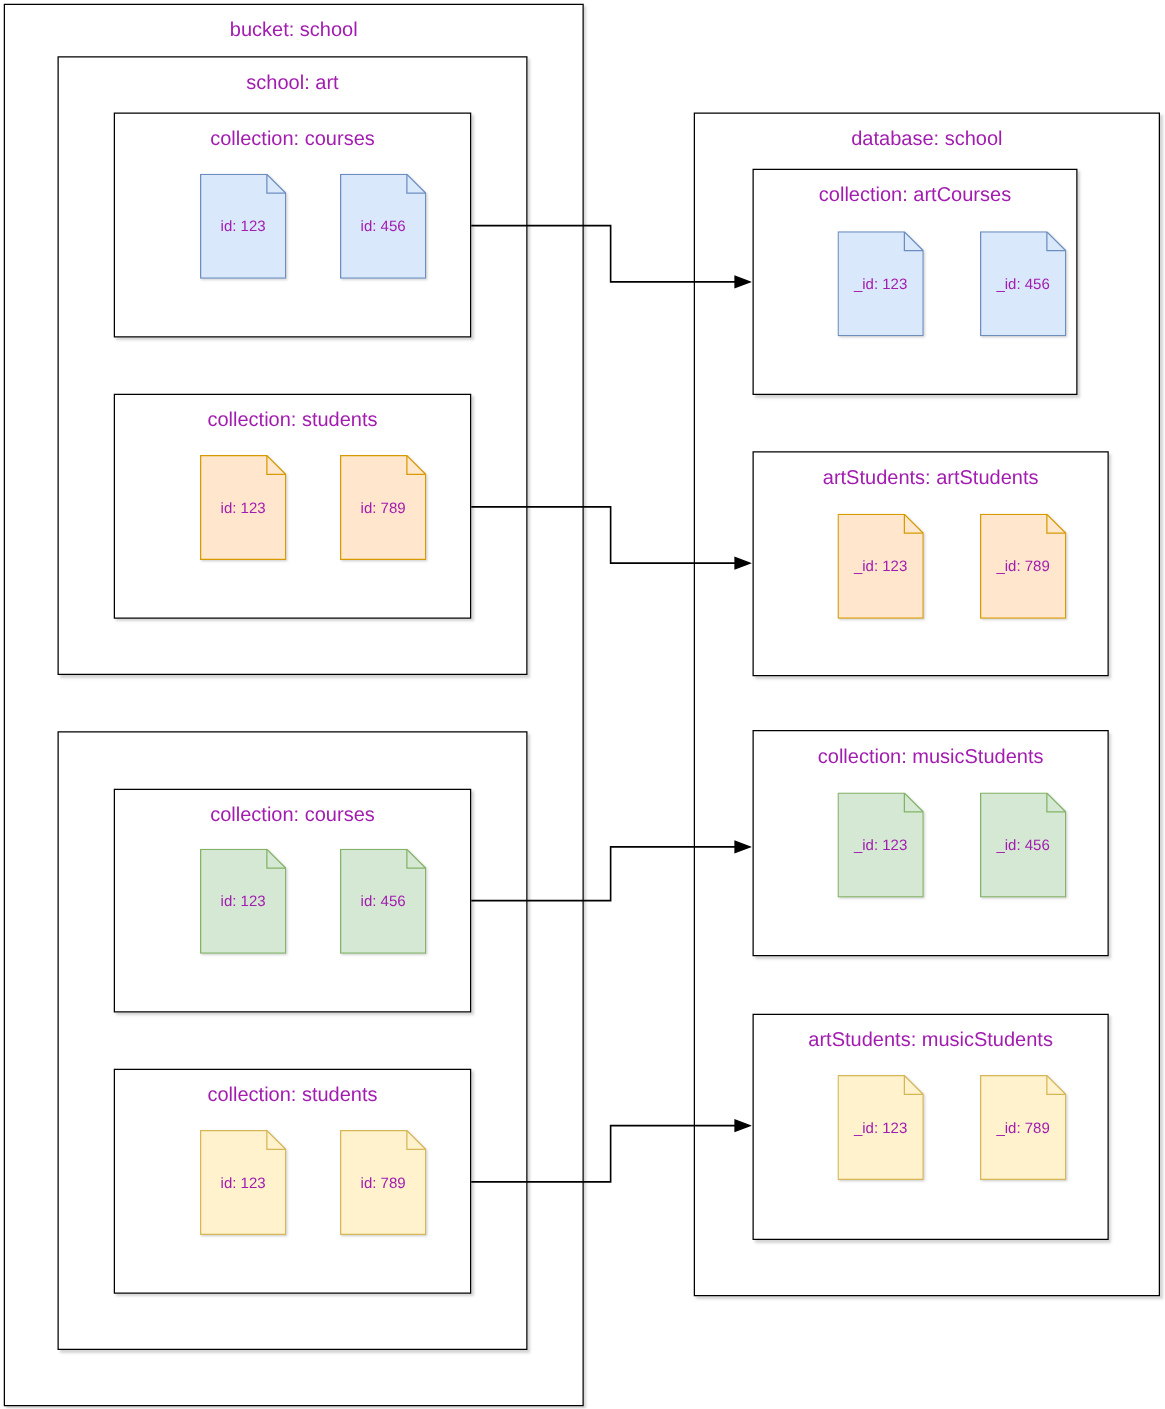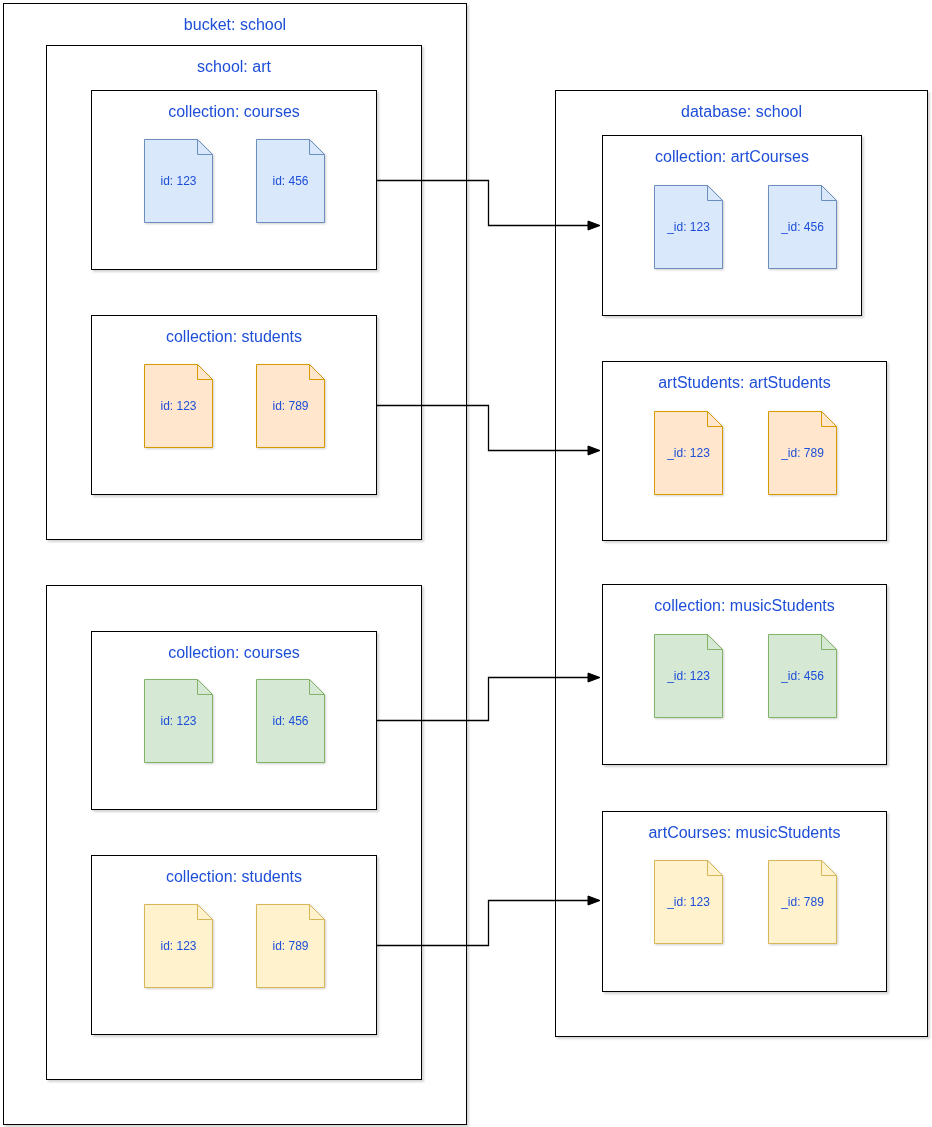--- a/index.html
+++ b/index.html
@@ -2,21 +2,21 @@
 <html><head>
 <meta charset="utf-8">
 <style>
   html, body { margin: 0; padding: 0; background: #ffffff; }
   .canvas {
     position: relative;
     width: 932px;
     height: 1127px;
     background: #ffffff;
     font-family: "Liberation Sans", sans-serif;
-    color: #1d4ed8;
+    color: #a21caf;
     overflow: hidden;
   }
   .box {
     position: absolute;
     box-sizing: border-box;
     border: 1px solid #000000;
     background: #ffffff;
     box-shadow: 2px 2px 2px rgba(160,160,160,0.45);
   }
   .box-title {
@@ -25,20 +25,21 @@
     top: 11px;
     text-align: center;
     font-size: 16px;
     line-height: 19px;
     white-space: nowrap;
   }
   .doc {
     position: absolute;
     width: 69px;
     height: 84px;
+    margin-left: 16px;
   }
   .doc svg {
     position: absolute;
     left: 0; top: 0;
     filter: drop-shadow(1.5px 1.5px 1px rgba(160,160,160,0.5));
   }
   .doc-label {
     position: absolute;
     left: 0; right: 0;
     top: 50%;
@@ -196,21 +197,21 @@
       <div class="doc" style="left:165px; top:49px;">
         <svg width="69" height="84" viewBox="0 0 69 84">
           <path d="M0.5 0.5 L53.5 0.5 L68.5 15.5 L68.5 83.5 L0.5 83.5 Z" fill="#d5e8d4" stroke="#82b366"></path>
           <path d="M53.5 0.5 L53.5 15.5 L68.5 15.5" fill="none" stroke="#82b366"></path>
         </svg>
         <span class="doc-label">_id: 456</span>
       </div>
     </div>
 
     <div class="box" style="left:46px; top:720px; width:285px; height:181px;">
-      <div class="box-title">artCourses: musicStudents</div>
+      <div class="box-title">artStudents: musicStudents</div>
       <div class="doc" style="left:51px; top:48px;">
         <svg width="69" height="84" viewBox="0 0 69 84">
           <path d="M0.5 0.5 L53.5 0.5 L68.5 15.5 L68.5 83.5 L0.5 83.5 Z" fill="#fff2cc" stroke="#d6b656"></path>
           <path d="M53.5 0.5 L53.5 15.5 L68.5 15.5" fill="none" stroke="#d6b656"></path>
         </svg>
         <span class="doc-label">_id: 123</span>
       </div>
       <div class="doc" style="left:165px; top:48px;">
         <svg width="69" height="84" viewBox="0 0 69 84">
           <path d="M0.5 0.5 L53.5 0.5 L68.5 15.5 L68.5 83.5 L0.5 83.5 Z" fill="#fff2cc" stroke="#d6b656"></path>

